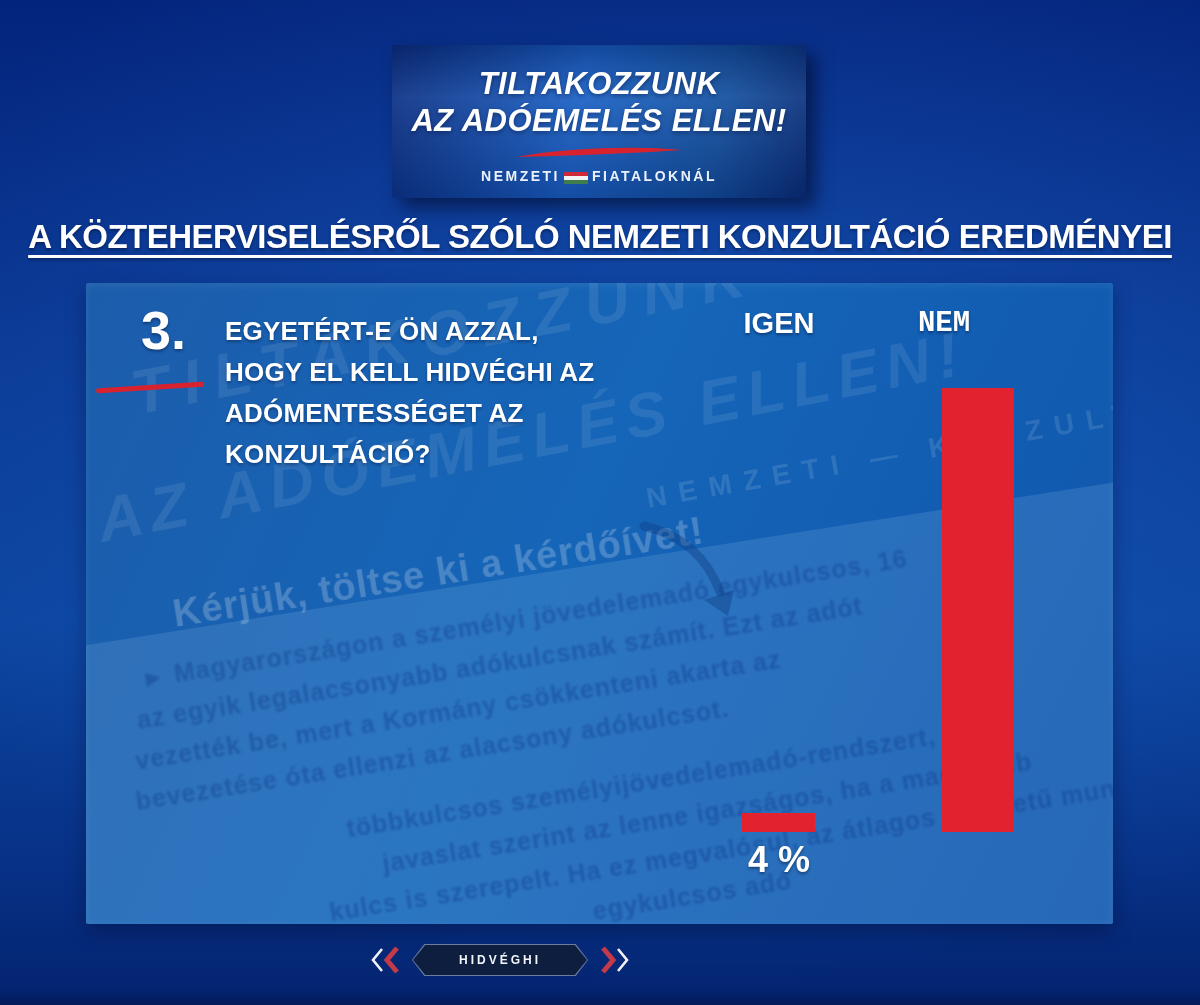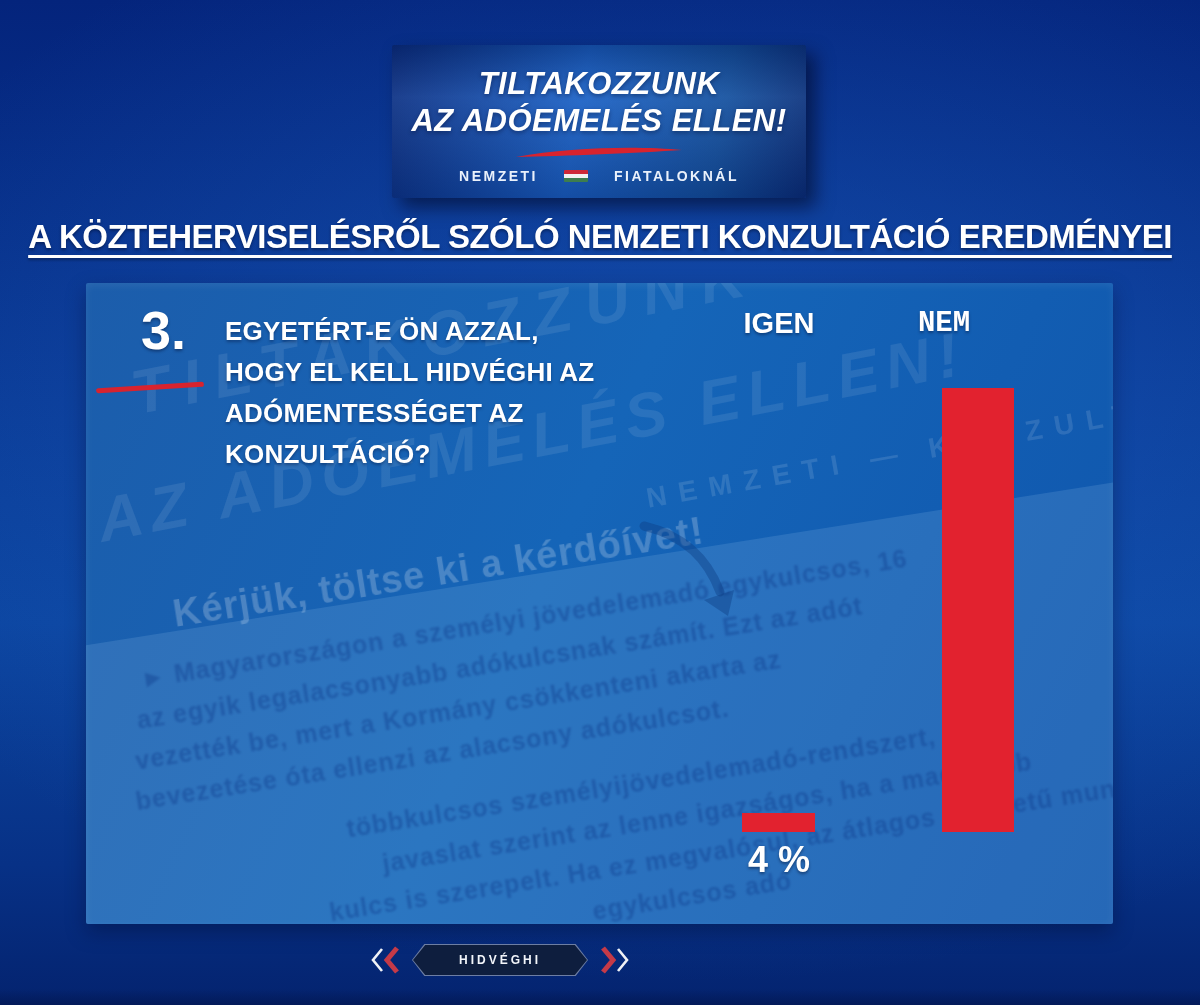--- a/index.html
+++ b/index.html
@@ -19,21 +19,21 @@
     position:absolute; left:392px; top:45px; width:414px; height:153px;
     background:
       linear-gradient(180deg, rgba(0,10,50,0.28), rgba(255,255,255,0.07) 34%, rgba(0,10,50,0.22)),
       linear-gradient(100deg, #0b2f82 0%, #1a61c6 45%, #13509f 78%, #0a2d78 100%);
     box-shadow: 9px 9px 18px rgba(0,4,28,0.55);
     border-radius:2px; text-align:center; padding-top:20px;
   }
   .banner-title { font-style:italic; font-weight:800; font-size:31px; line-height:37px;
     letter-spacing:0.5px; text-shadow:0 2px 4px rgba(0,10,40,0.4); }
   .banner-swoosh { display:block; margin:6px auto 2px auto; }
-  .banner-sub { margin-top:9px; display:flex; align-items:center; justify-content:center; gap:26px;
+  .banner-sub { margin-top:9px; display:flex; align-items:flex-end; justify-content:center; gap:4px;
     font-size:14px; font-weight:800; letter-spacing:2.5px; color:#eaf1fb; }
   .flag { display:inline-block; width:24px; height:12px; border-radius:1px;
     background:linear-gradient(180deg, #ce2939 0 34%, #f2f2f2 34% 66%, #3d7d4e 66% 100%); }
 
   
   .headline { position:absolute; left:0; top:218px; width:1200px; text-align:center;
     font-size:33px; font-weight:800; letter-spacing:-0.5px;
     text-decoration:underline; text-decoration-thickness:3px; text-underline-offset:7px;
     text-shadow:0 2px 3px rgba(0,10,40,0.45); }
 

